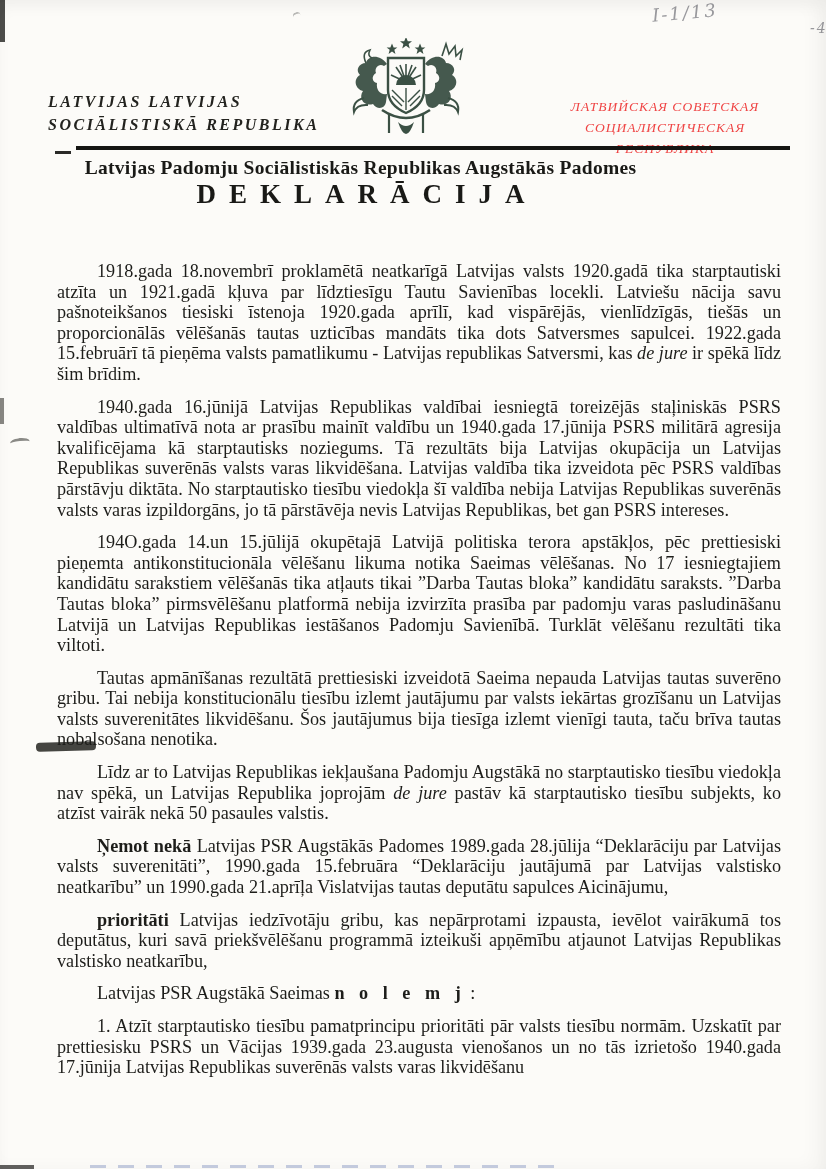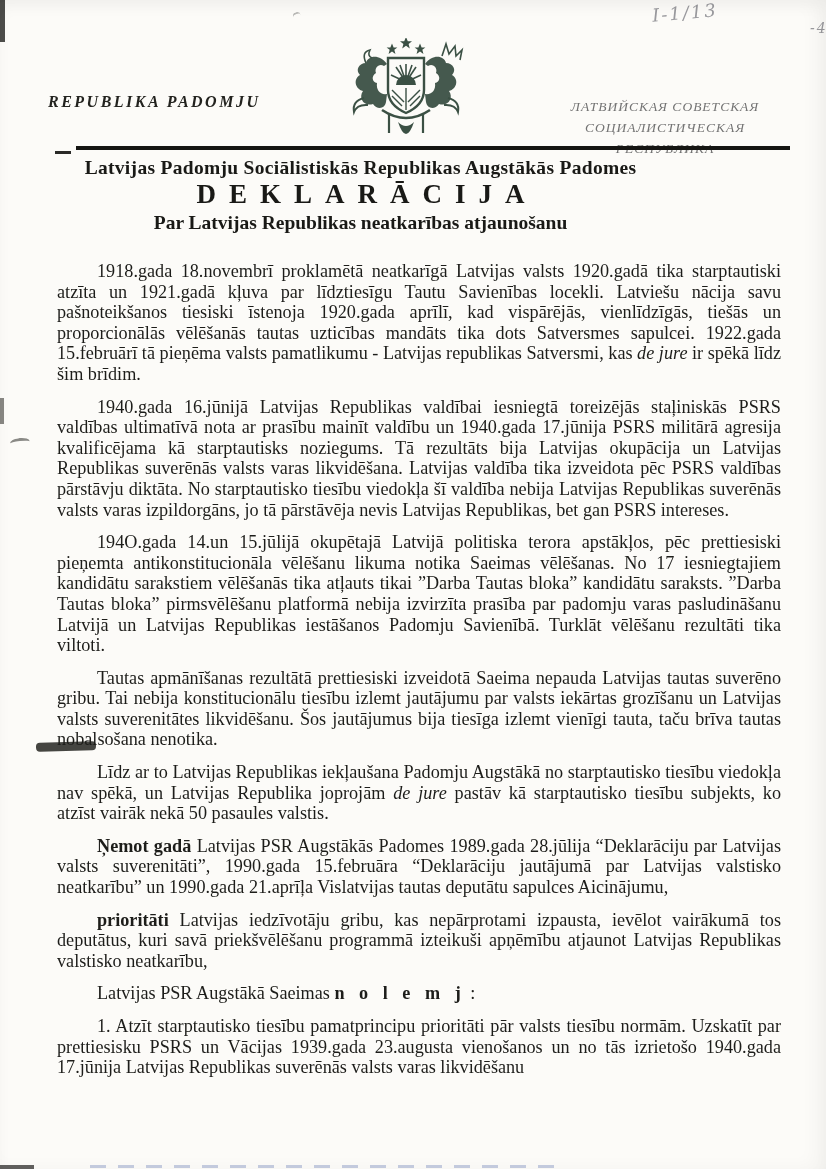--- a/index.html
+++ b/index.html
@@ -29,21 +29,21 @@
   .hdr-left{
     position:absolute;left:48px;top:90px;
     font-weight:bold;font-style:italic;
     font-size:16px;letter-spacing:2.5px;line-height:23px;
     color:#23231f;
   }
   .hdr-right{
     position:absolute;left:534px;top:96px;width:262px;
     text-align:center;font-style:italic;
     font-size:13.5px;letter-spacing:1px;line-height:21px;
-    color:#737373;
+    color:#ef4444;
   }
   .emblem{position:absolute;left:330px;top:38px;}
   .rule{position:absolute;left:76px;top:146px;width:714px;height:4px;background:#151512;}
   .rule-dash{position:absolute;left:55px;top:151px;width:16px;height:3px;background:#2a2a27;}
   
   .title{position:absolute;left:0;top:157px;width:721px;text-align:center;font-weight:bold;color:#191916;}
   .t1{font-size:19.5px;letter-spacing:0.3px;}
   .t2{font-size:27px;letter-spacing:13px;padding-left:13px;margin-top:0px;}
   .t3{font-size:19.5px;margin-top:2px;}
   
@@ -71,21 +71,22 @@
 </style>
 </head>
 <body>
 
 <div class="page">
 
   <div class="hand hand-code">I-1/13</div>
   <div class="hand hand-page">-41-</div>
 
   <div class="hdr-left">
-    <div>REPUBLIKA PADOMJU</div>
+    <div>LATVIJAS LATVIJAS</div>
+    <div>SOCIĀLISTISKĀ REPUBLIKA</div>
   </div>
 
   <div class="emblem">
     <svg width="152" height="100" viewBox="0 0 152 100" fill="none" xmlns="http://www.w3.org/2000/svg">
       <g stroke="#3b5044" fill="#3b5044">
 
         <path transform="translate(62,11) scale(0.9)" d="M0,-6 L1.8,-1.8 L6,-1.8 L2.6,0.9 L3.8,5.6 L0,2.8 L-3.8,5.6 L-2.6,0.9 L-6,-1.8 L-1.8,-1.8 Z" stroke="none"></path>
         <path transform="translate(76,5)" d="M0,-6 L1.8,-1.8 L6,-1.8 L2.6,0.9 L3.8,5.6 L0,2.8 L-3.8,5.6 L-2.6,0.9 L-6,-1.8 L-1.8,-1.8 Z" stroke="none"></path>
         <path transform="translate(90,11) scale(0.9)" d="M0,-6 L1.8,-1.8 L6,-1.8 L2.6,0.9 L3.8,5.6 L0,2.8 L-3.8,5.6 L-2.6,0.9 L-6,-1.8 L-1.8,-1.8 Z" stroke="none"></path>
 
@@ -130,30 +131,29 @@
     <div>ЛАТВИЙСКАЯ СОВЕТСКАЯ</div>
     <div>СОЦИАЛИСТИЧЕСКАЯ РЕСПУБЛИКА</div>
   </div>
 
   <div class="rule"></div>
   <div class="rule-dash"></div>
 
   <div class="title">
     <div class="t1">Latvijas Padomju Sociālistiskās Republikas Augstākās Padomes</div>
     <div class="t2">DEKLARĀCIJA</div>
-    <div class="t3">Par Latvijas Republikas neatkarības atjaunošanu</div>
   </div>
 
   <div class="body-text">
       <p class="para"><span>1918.gada 18.novembrī proklamētā neatkarīgā Latvijas valsts 1920.gadā tika starptautiski atzīta un 1921.gadā kļuva par līdztiesīgu Tautu Savienības locekli. Latviešu nācija savu pašnoteikšanos tiesiski īstenoja 1920.gada aprīlī, kad vispārējās, vienlīdzīgās, tiešās un proporcionālās vēlēšanās tautas uzticības mandāts tika dots Satversmes sapulcei. 1922.gada 15.februārī tā pieņēma valsts pamatlikumu - Latvijas republikas Satversmi, kas </span><span class="i">de jure</span><span> ir spēkā līdz šim brīdim.</span></p>
       <p class="para"><span>1940.gada 16.jūnijā Latvijas Republikas valdībai iesniegtā toreizējās staļiniskās PSRS valdības ultimatīvā nota ar prasību mainīt valdību un 1940.gada 17.jūnija PSRS militārā agresija kvalificējama kā starptautisks noziegums. Tā rezultāts bija Latvijas okupācija un Latvijas Republikas suverēnās valsts varas likvidēšana. Latvijas valdība tika izveidota pēc PSRS valdības pārstāvju diktāta. No starptautisko tiesību viedokļa šī valdība nebija Latvijas Republikas suverēnās valsts varas izpildorgāns, jo tā pārstāvēja nevis Latvijas Republikas, bet gan PSRS intereses.</span></p>
       <p class="para"><span>194O.gada 14.un 15.jūlijā okupētajā Latvijā politiska terora apstākļos, pēc prettiesiski pieņemta antikonstitucionāla vēlēšanu likuma notika Saeimas vēlēšanas. No 17 iesniegtajiem kandidātu sarakstiem vēlēšanās tika atļauts tikai ”Darba Tautas bloka” kandidātu saraksts. ”Darba Tautas bloka” pirmsvēlēšanu platformā nebija izvirzīta prasība par padomju varas pasludināšanu Latvijā un Latvijas Republikas iestāšanos Padomju Savienībā. Turklāt vēlēšanu rezultāti tika viltoti.</span></p>
       <p class="para"><span>Tautas apmānīšanas rezultātā prettiesiski izveidotā Saeima nepauda Latvijas tautas suverēno gribu. Tai nebija konstitucionālu tiesību izlemt jautājumu par valsts iekārtas grozīšanu un Latvijas valsts suverenitātes likvidēšanu. Šos jautājumus bija tiesīga izlemt vienīgi tauta, taču brīva tautas nobalsošana nenotika.</span></p>
       <p class="para"><span>Līdz ar to Latvijas Republikas iekļaušana Padomju Augstākā no starptautisko tiesību viedokļa nav spēkā, un Latvijas Republika joprojām </span><span class="i">de jure</span><span> pastāv kā starptautisko tiesību subjekts, ko atzīst vairāk nekā 50 pasaules valstis.</span></p>
-      <p class="para"><span class="b">Ņemot gadā</span><span> Latvijas PSR Augstākās Padomes 1989.gada 28.jūlija “Deklarāciju par Latvijas valsts suverenitāti”, 1990.gada 15.februāra “Deklarāciju jautājumā par Latvijas valstisko neatkarību” un 1990.gada 21.aprīļa Vislatvijas tautas deputātu sapulces Aicinājumu,</span></p>
+      <p class="para"><span class="b">Ņemot nekā</span><span> Latvijas PSR Augstākās Padomes 1989.gada 28.jūlija “Deklarāciju par Latvijas valsts suverenitāti”, 1990.gada 15.februāra “Deklarāciju jautājumā par Latvijas valstisko neatkarību” un 1990.gada 21.aprīļa Vislatvijas tautas deputātu sapulces Aicinājumu,</span></p>
       <p class="para"><span class="b">prioritāti</span><span> Latvijas iedzīvotāju gribu, kas nepārprotami izpausta, ievēlot vairākumā tos deputātus, kuri savā priekšvēlēšanu programmā izteikuši apņēmību atjaunot Latvijas Republikas valstisko neatkarību,</span></p>
       <p class="para"><span>Latvijas PSR Augstākā Saeimas </span><span class="b spaced">n o l e m j</span><span> :</span></p>
       <p class="para"><span>1. Atzīt starptautisko tiesību pamatprincipu prioritāti pār valsts tiesību normām. Uzskatīt par prettiesisku PSRS un Vācijas 1939.gada 23.augusta vienošanos un no tās izrietošo 1940.gada 17.jūnija Latvijas Republikas suverēnās valsts varas likvidēšanu</span></p>
     </div>
 
   <div class="art art-corner-tl"></div>
   <div class="art art-dot-top"></div>
   <div class="art art-left-cut"></div>
   <div class="art art-tilde"></div>
   <div class="art art-smudge"></div>

